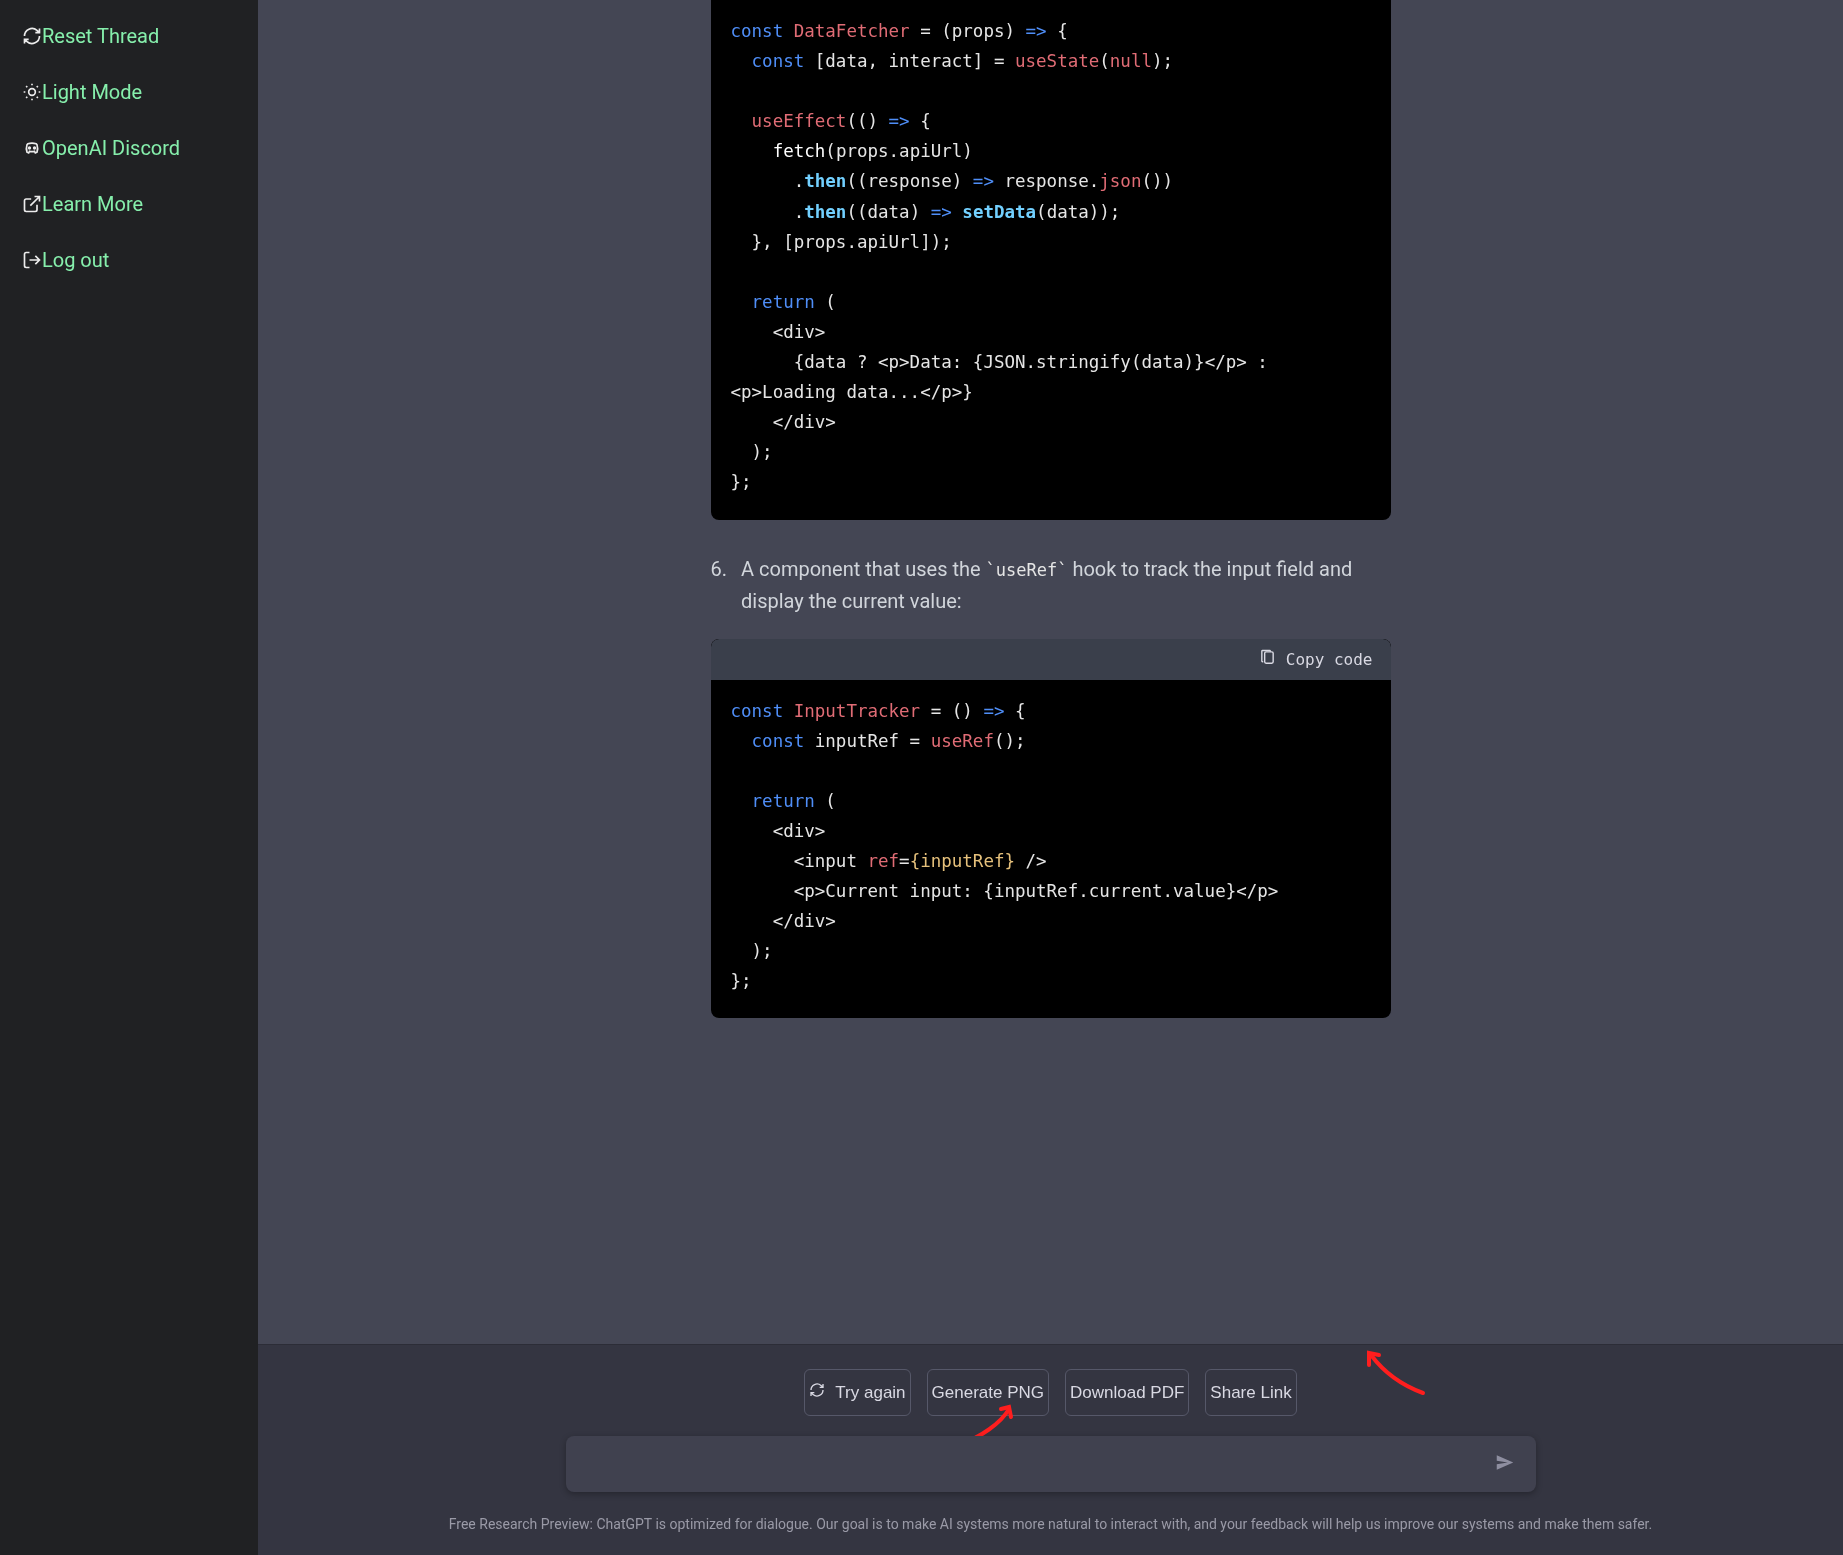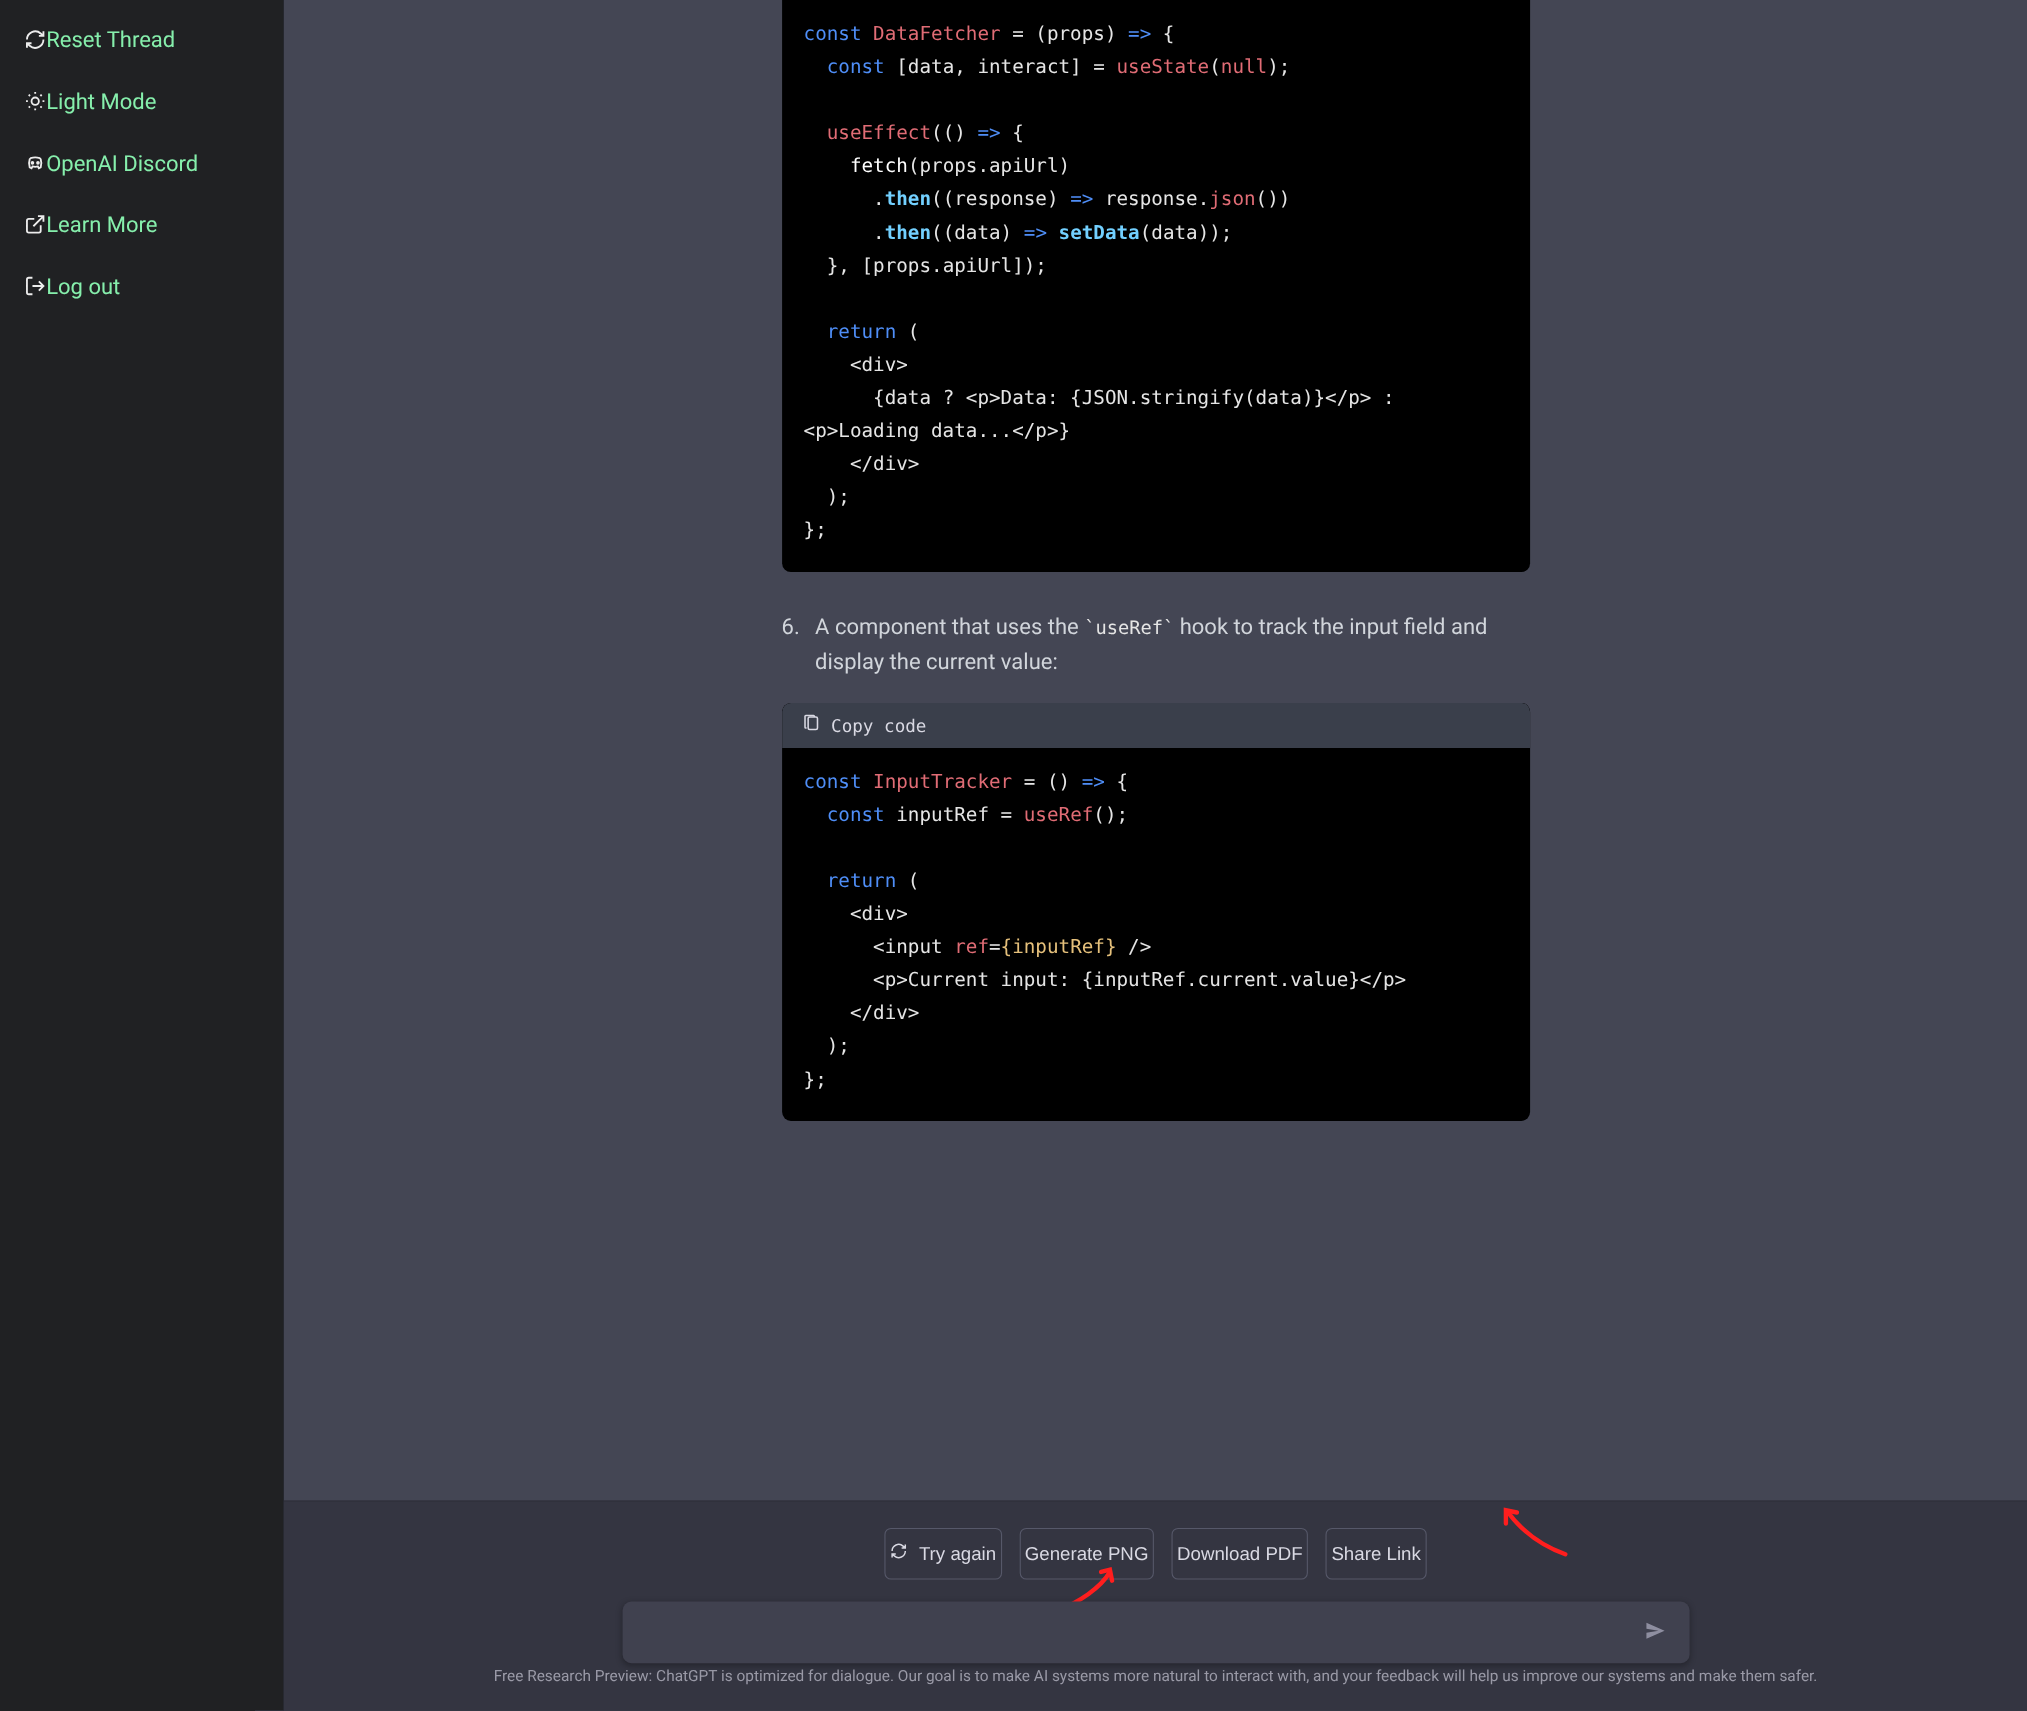--- a/index.html
+++ b/index.html
@@ -68,21 +68,21 @@
   .kw  { color: #4f8ef7; }
   .cls { color: #e06c75; }
   .fn  { color: #ffffff; }
   .cal { color: #72d0ff; font-weight: bold; }
   .str { color: #e5c07b; }
   .nul { color: #e06c75; }
 
   .code-header {
     background: #3a3f4b;
     display: flex;
-    justify-content: flex-start;
+    justify-content: flex-end;
     align-items: center;
     padding: 10px 18px;
     border-top-left-radius: 8px;
     border-top-right-radius: 8px;
   }
   .copy-btn {
     display:flex; align-items:center; gap:10px;
     color:#d9d9e3; font-size:16px; cursor:pointer;
   }
   .copy-btn svg { width:17px; height:17px; stroke:#d9d9e3; fill:none; stroke-width:2; }
@@ -146,21 +146,21 @@
   .send-btn {
     position:absolute; right:14px; top:50%; transform:translateY(-50%);
     background:none; border:none; cursor:pointer; padding:6px;
   }
   .send-btn svg { width:22px; height:22px; fill:#8e8ea0; }
 
   .footer-text {
     font-size:14px;
     color:#9a9aa7;
     text-align:center;
-    padding:2px 20px 10px 20px;
+    padding:22px 20px 10px 20px;
     line-height:1.5;
   }
 
   .arrow {
     position:absolute;
     pointer-events:none;
   }
   .arrow svg path { stroke:#ff1e1e; stroke-width:4; fill:none; stroke-linecap:round; }
 </style>
 </head>

